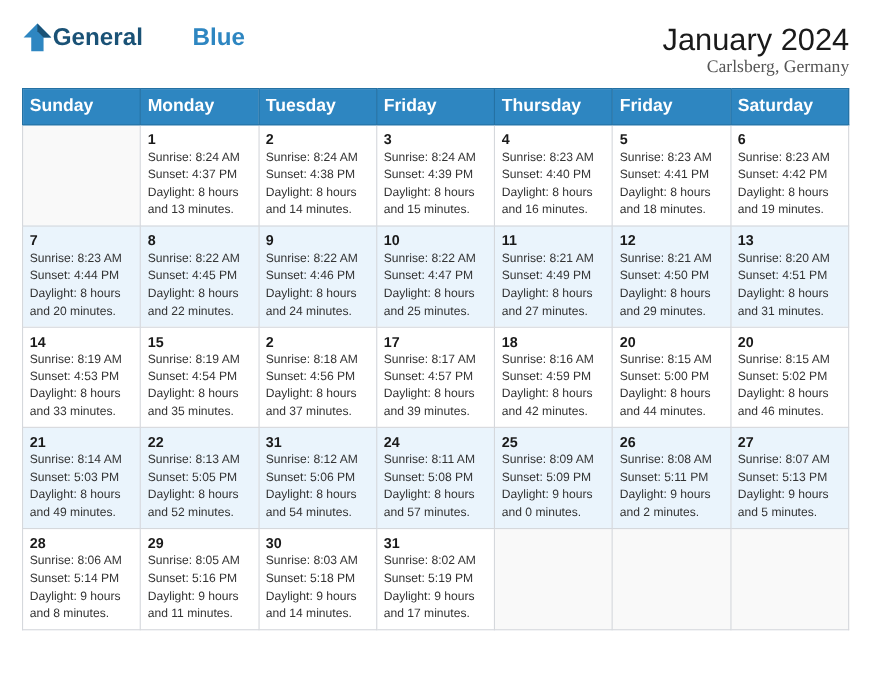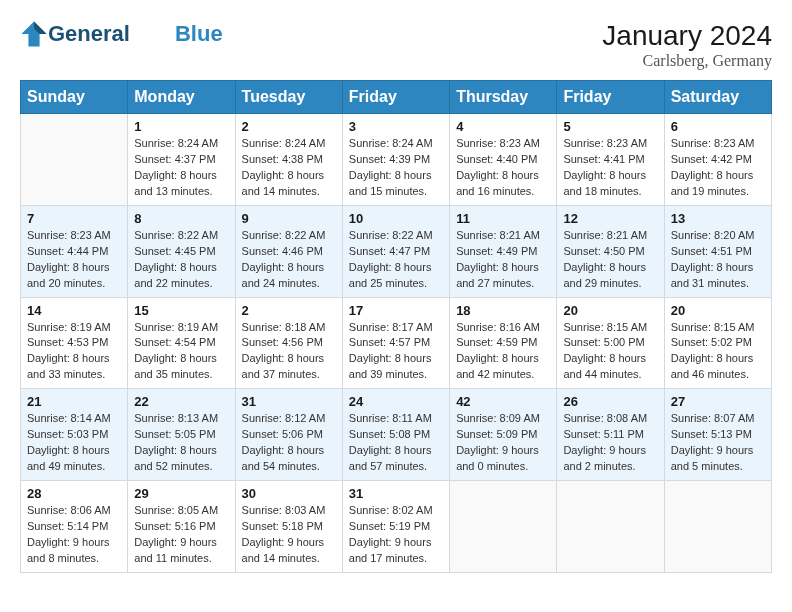--- a/index.html
+++ b/index.html
@@ -216,21 +216,21 @@
         </td>
         <td>
           <span class="day-num">31</span>
           <div class="day-info">Sunrise: 8:12 AM<br>Sunset: 5:06 PM<br>Daylight: 8 hours and 54 minutes.</div>
         </td>
         <td>
           <span class="day-num">24</span>
           <div class="day-info">Sunrise: 8:11 AM<br>Sunset: 5:08 PM<br>Daylight: 8 hours and 57 minutes.</div>
         </td>
         <td>
-          <span class="day-num">42</span>
+          <span class="day-num">25</span>
           <div class="day-info">Sunrise: 8:09 AM<br>Sunset: 5:09 PM<br>Daylight: 9 hours and 0 minutes.</div>
         </td>
         <td>
           <span class="day-num">26</span>
           <div class="day-info">Sunrise: 8:08 AM<br>Sunset: 5:11 PM<br>Daylight: 9 hours and 2 minutes.</div>
         </td>
         <td>
           <span class="day-num">27</span>
           <div class="day-info">Sunrise: 8:07 AM<br>Sunset: 5:13 PM<br>Daylight: 9 hours and 5 minutes.</div>
         </td>

